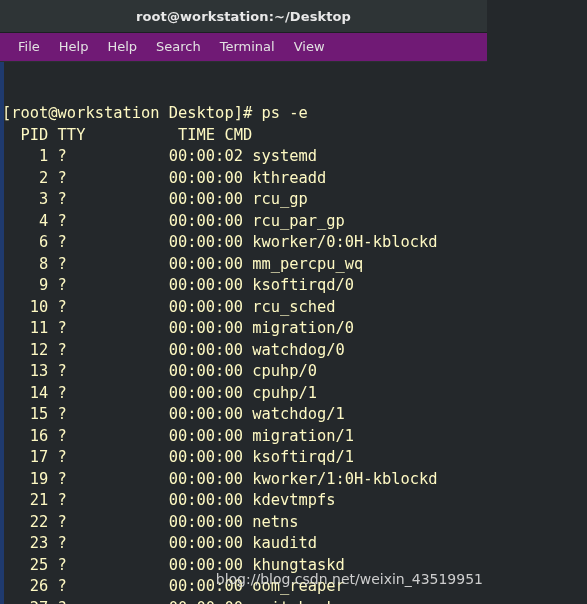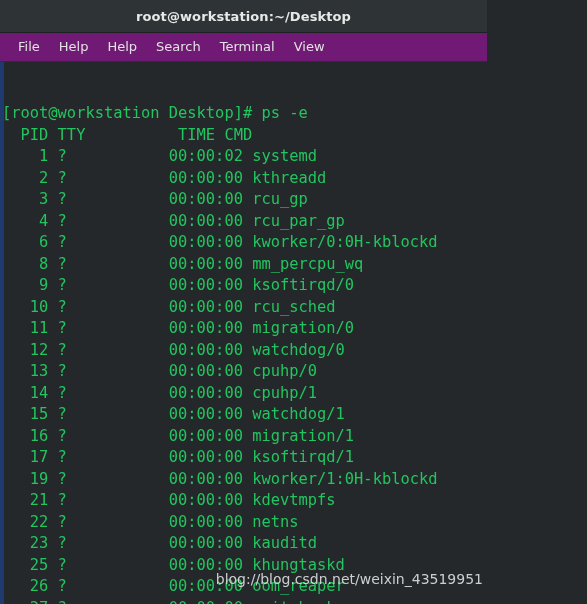--- a/index.html
+++ b/index.html
@@ -86,21 +86,21 @@
   #screen {
     position: absolute;
     left: 2px;
     top: 0;
     right: 0;
     bottom: 0;
     padding-top: 41px;
     font-family: "DejaVu Sans Mono", "Liberation Mono", monospace;
     font-size: 15.4px;
     line-height: 21.5px;
-    color: #22c55e;
+    color: #fef9c3;
     white-space: pre;
     letter-spacing: 0px;
     box-sizing: border-box;
   }
   .term-line {
     white-space: pre;
     height: 21.5px;
   }
 
   

